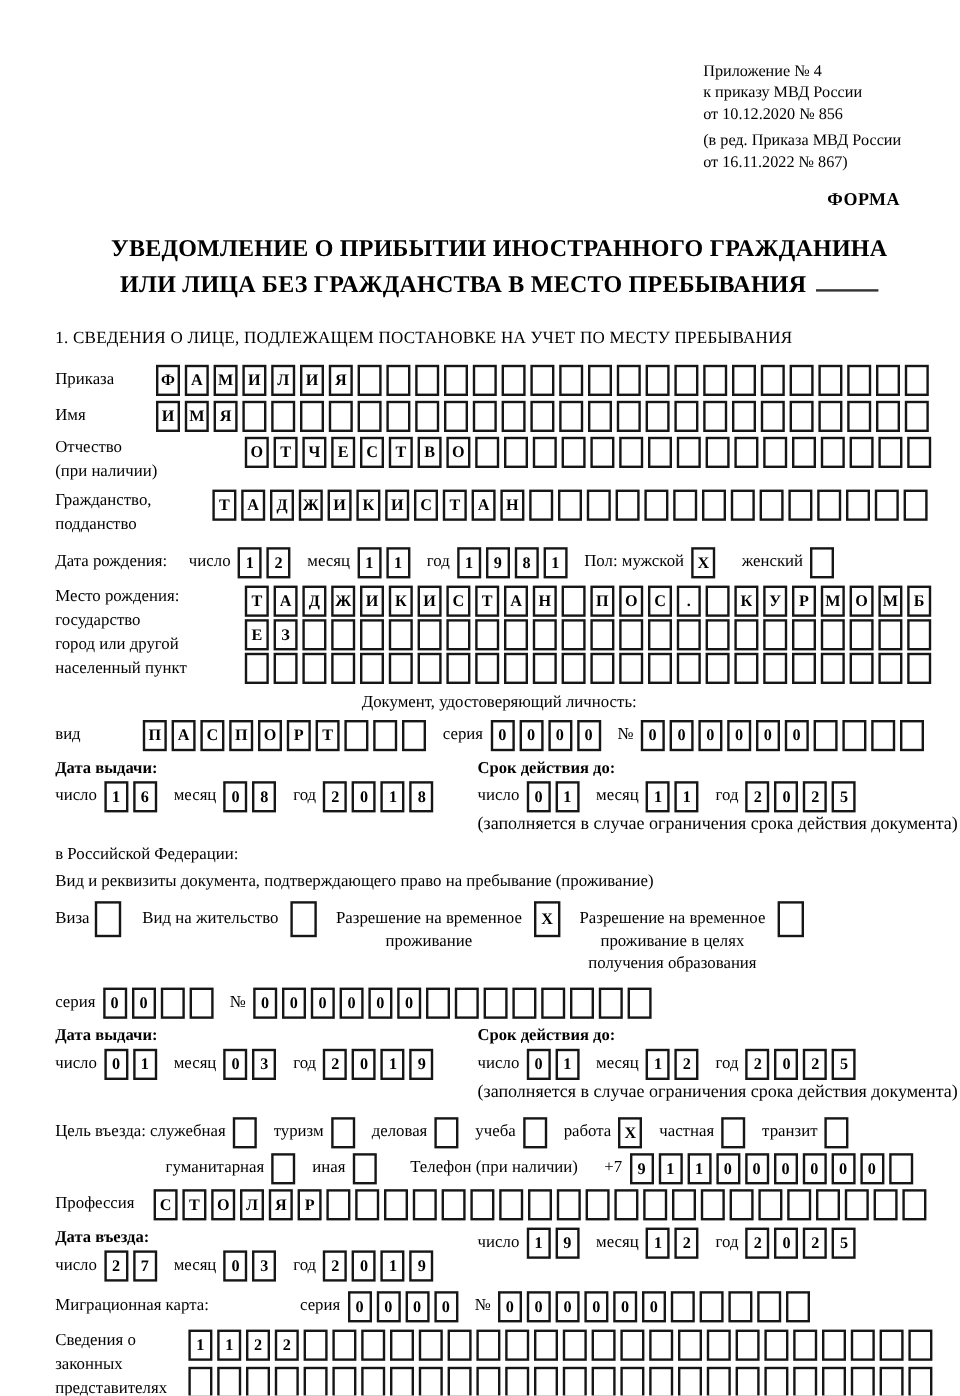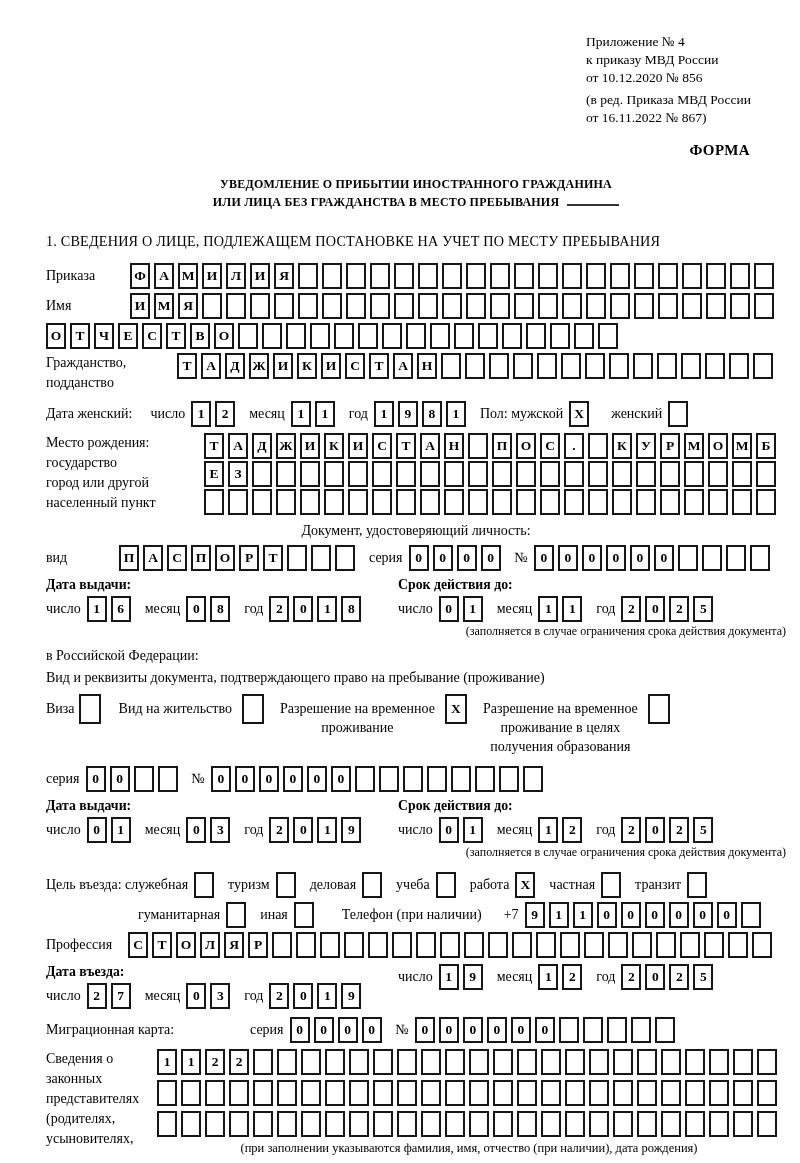--- a/index.html
+++ b/index.html
@@ -1,25 +1,25 @@
 <!DOCTYPE html>
 <html><head>
 <meta charset="utf-8">
 <style>
   *{box-sizing:border-box;margin:0;padding:0}
   html,body{background:#fff}
   body{width:800px;height:1163px;overflow:hidden;color:#000;
        font-family:"Liberation Serif",serif;font-size:14px}
-  .page{width:800px;height:1163px;padding:33px 14px 8px 46px}
+  .page{width:800px;height:1163px;padding:50px 14px 8px 46px}
 
   .hdr{margin-left:auto;margin-right:22px;width:178px;font-size:13.5px;line-height:1.32}
   .hdr-gap{height:5px}
   .forma{text-align:right;padding-right:36px;font-weight:bold;font-size:15px;margin-top:15px;letter-spacing:.4px}
 
-  .title{text-align:center;font-weight:bold;font-size:12px;line-height:1.5;margin-top:16px;letter-spacing:.2px}
+  .title{text-align:center;font-weight:bold;font-size:20px;line-height:1.5;margin-top:16px;letter-spacing:.2px}
   .blank-line{display:inline-block;width:52px;height:13px;border-bottom:2px solid #333;margin-left:8px}
 
   .sec1{font-weight:normal;font-size:14.2px;margin-top:22px;margin-bottom:13px;letter-spacing:.2px}
 
   .row{display:flex;align-items:flex-start;margin-bottom:4px}
   .lbl{line-height:26px;white-space:nowrap}
   .lblcol div{line-height:20px;white-space:nowrap}
   .cells{display:flex;flex:none}
   .cell{width:20px;height:26px;border:2px solid #161616;margin-right:4px;flex:none;
         display:flex;align-items:center;justify-content:center;
@@ -36,21 +36,21 @@
   .center-bold{text-align:center;font-weight:normal;font-size:14px;margin:8px 0 6px 0}
 
   .dg{display:flex;align-items:center}
   .dg .lbl{margin-right:6px}
   .dg .cells{margin-right:10px}
 
   .datesec{display:flex;margin-bottom:2px}
   .half-l{width:352px;flex:none}
   .half-r{flex:1}
   .date-hd{text-align:left;font-weight:bold;font-size:13.8px;margin-bottom:3px}
-  .small-note{font-size:12px;text-align:right;margin-top:2px;white-space:nowrap}
+  .small-note{font-size:15px;margin-top:2px;white-space:nowrap}
 
   .plain{line-height:1.55;font-size:14px}
   .permit{margin-top:6px;margin-bottom:10px}
   .permit .lbl{line-height:30px}
   .permit .multi{text-align:center;line-height:19px;padding-top:5px}
   .mlA{margin-left:14px}.mlB{margin-left:10px}.mlC{margin-left:12px}
 
   .goal .lbl{line-height:26px;margin-right:6px}
   .goal .cells{margin-right:10px}
   .indent{margin-left:92px}
@@ -141,20 +141,24 @@
         <span class="cell"></span>
         <span class="cell"></span>
         <span class="cell"></span>
         <span class="cell"></span>
         <span class="cell"></span>
         <span class="cell"></span>
       </span>
   </div>
 
   <div class="row">
+    <div class="lblcol w158">
+      <div>Отчество</div>
+      <div>(при наличии)</div>
+    </div>
     <span class="cells">
         <span class="cell">О</span>
         <span class="cell">Т</span>
         <span class="cell">Ч</span>
         <span class="cell">Е</span>
         <span class="cell">С</span>
         <span class="cell">Т</span>
         <span class="cell">В</span>
         <span class="cell">О</span>
         <span class="cell"></span>
@@ -204,21 +208,21 @@
         <span class="cell"></span>
         <span class="cell"></span>
         <span class="cell"></span>
         <span class="cell"></span>
         <span class="cell"></span>
         <span class="cell"></span>
       </span>
   </div>
 
   <div class="row dg" style="margin-top:8px">
-    <span class="lbl">Дата женский:</span>
+    <span class="lbl">Дата рождения:</span>
     <span class="lbl" style="margin-left:12px">число</span>
     <span class="cells">
         <span class="cell">1</span>
         <span class="cell">2</span>
       </span>
     <span class="lbl">месяц</span>
     <span class="cells">
         <span class="cell">1</span>
         <span class="cell">1</span>
       </span>

